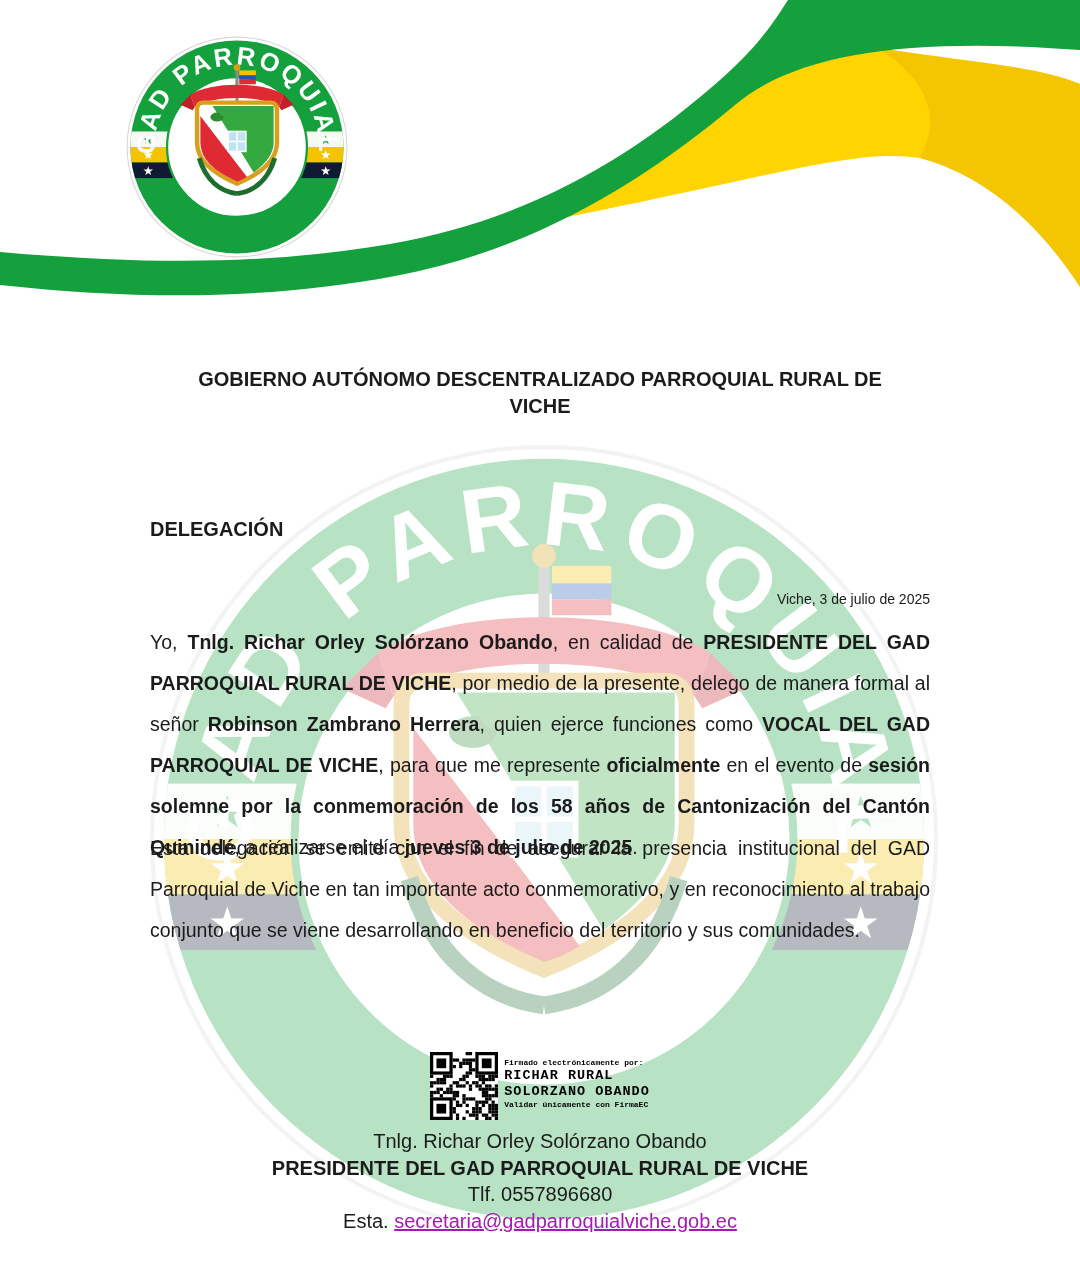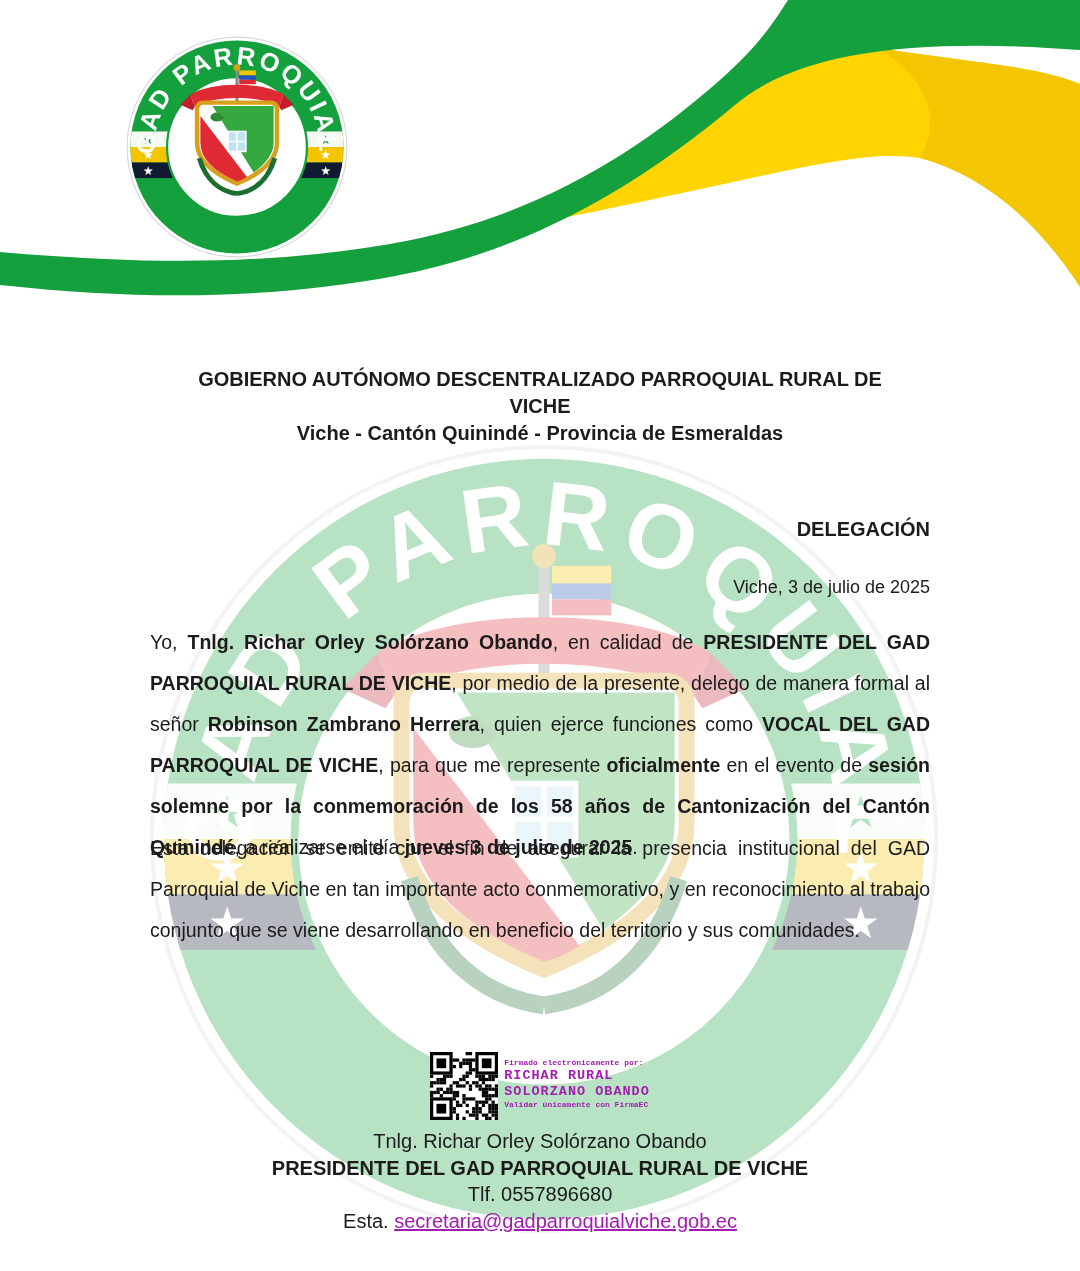--- a/index.html
+++ b/index.html
@@ -4,33 +4,33 @@
 <style>
   html,body{margin:0;padding:0;background:#e8e8e8;}
   .page{
     position:relative;width:1080px;height:1271px;background:#ffffff;
     margin:0 auto;overflow:hidden;
     font-family:"Liberation Sans","DejaVu Sans",sans-serif;color:#1b1b1b;
   }
   .hdr-svg{position:absolute;top:0;left:0;}
   .logo-badge{position:absolute;left:126px;top:36px;width:222px;height:222px;}
   .watermark{position:absolute;left:148px;top:443px;width:792px;height:792px;opacity:.30;pointer-events:none;}
-  .content{position:absolute;left:150px;width:780px;text-align:right;}
+  .content{position:absolute;left:150px;width:780px;}
   .title-block{top:366px;text-align:center;font-weight:bold;font-size:20px;line-height:27px;}
   .heading{top:518px;font-weight:bold;font-size:20px;}
-  .date-line{top:577px;font-size:18px;}
+  .date-line{top:591px;text-align:right;font-size:14px;}
   .para{font-size:19.5px;line-height:41px;text-align:justify;}
   .p1{top:622px;}
   .p2{top:828px;}
   .p3{top:950px;text-align:left;}
   .closing{top:1000px;text-align:center;font-size:19.5px;}
   .b{font-weight:bold;}
   .stamp-row{position:absolute;left:150px;top:1052px;width:780px;display:flex;justify-content:center;align-items:flex-start;gap:6px;}
   .qr{width:68px;height:68px;flex:0 0 auto;}
-  .stamp-text{font-family:"Liberation Mono","DejaVu Sans Mono",monospace;color:#a21caf;padding-top:6px;}
+  .stamp-text{font-family:"Liberation Mono","DejaVu Sans Mono",monospace;color:#000000;padding-top:6px;}
   .stamp-tiny{font-size:8px;font-weight:bold;line-height:10px;}
   .stamp-name{font-size:13.5px;font-weight:bold;line-height:16px;letter-spacing:1px;}
   .sig-block{position:absolute;left:150px;top:1128px;width:780px;text-align:center;font-size:20px;line-height:26.5px;}
   .sig-role{font-weight:bold;}
   .mail-link{color:#a21caf;text-decoration:underline;cursor:pointer;}
   .arc-text{font-weight:bold;letter-spacing:2.5px;}
 </style>
 </head>
 <body>
 
@@ -120,21 +120,20 @@
     <use href="#gad-badge"></use>
   </svg>
 
   <svg class="watermark" viewBox="0 0 200 200">
     <use href="#gad-badge"></use>
   </svg>
 
   <div class="content title-block" style="position:absolute">
     <div>GOBIERNO AUTÓNOMO DESCENTRALIZADO PARROQUIAL RURAL DE</div>
     <div>VICHE</div>
-    <div>Viche - Cantón Quinindé - Provincia de Esmeraldas</div>
   </div>
 
   <div class="content heading" style="position:absolute">DELEGACIÓN</div>
   <div class="content date-line" style="position:absolute">Viche, 3 de julio de 2025</div>
 
   <div class="content para p1" style="position:absolute"><span>Yo, </span><span class="b">Tnlg. Richar Orley Solórzano Obando</span><span>, en calidad de </span><span class="b">PRESIDENTE DEL GAD PARROQUIAL RURAL DE VICHE</span><span>, por medio de la presente, delego de manera formal al señor </span><span class="b">Robinson Zambrano Herrera</span><span>, quien ejerce funciones como </span><span class="b">VOCAL DEL GAD PARROQUIAL DE VICHE</span><span>, para que me represente </span><span class="b">oficialmente</span><span> en el evento de </span><span class="b">sesión solemne por la conmemoración de los 58 años de Cantonización del Cantón Quinindé</span><span>, a realizarse el día </span><span class="b">jueves 3 de julio de 2025</span><span>.</span></div>
   <div class="content para p2" style="position:absolute"><span>Esta delegación se emite con el fin de asegurar la presencia institucional del GAD Parroquial de Viche en tan importante acto conmemorativo, y en reconocimiento al trabajo conjunto que se viene desarrollando en beneficio del territorio y sus comunidades.</span></div>
 
 
   <div class="stamp-row">

